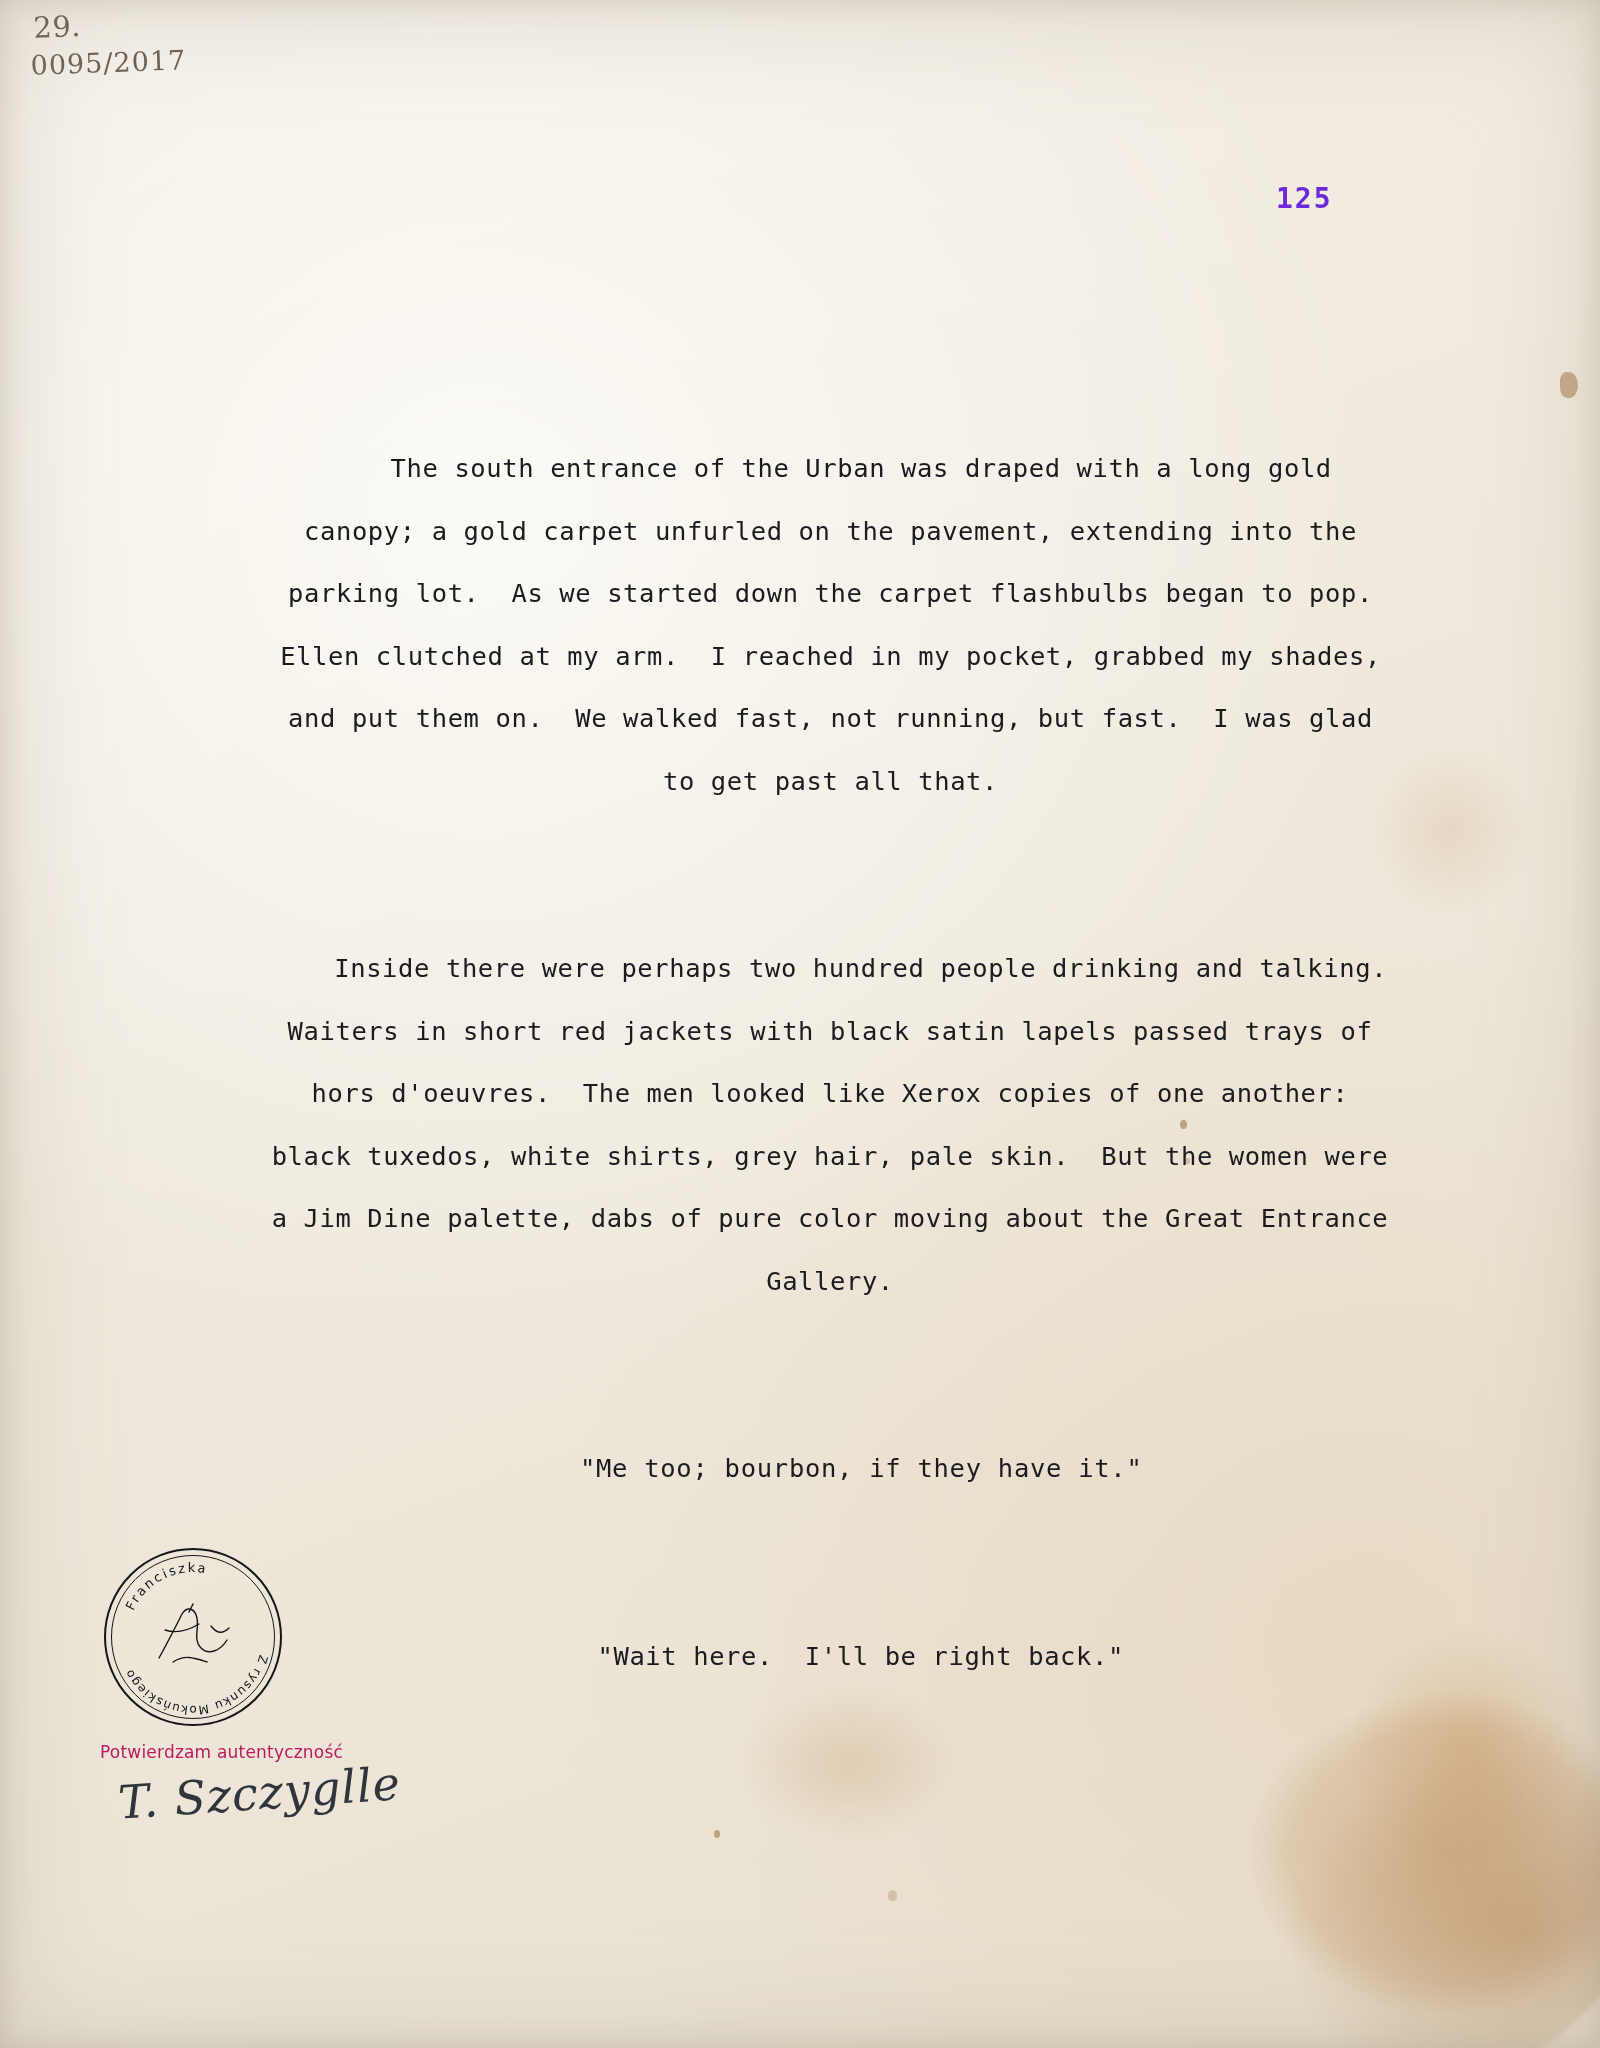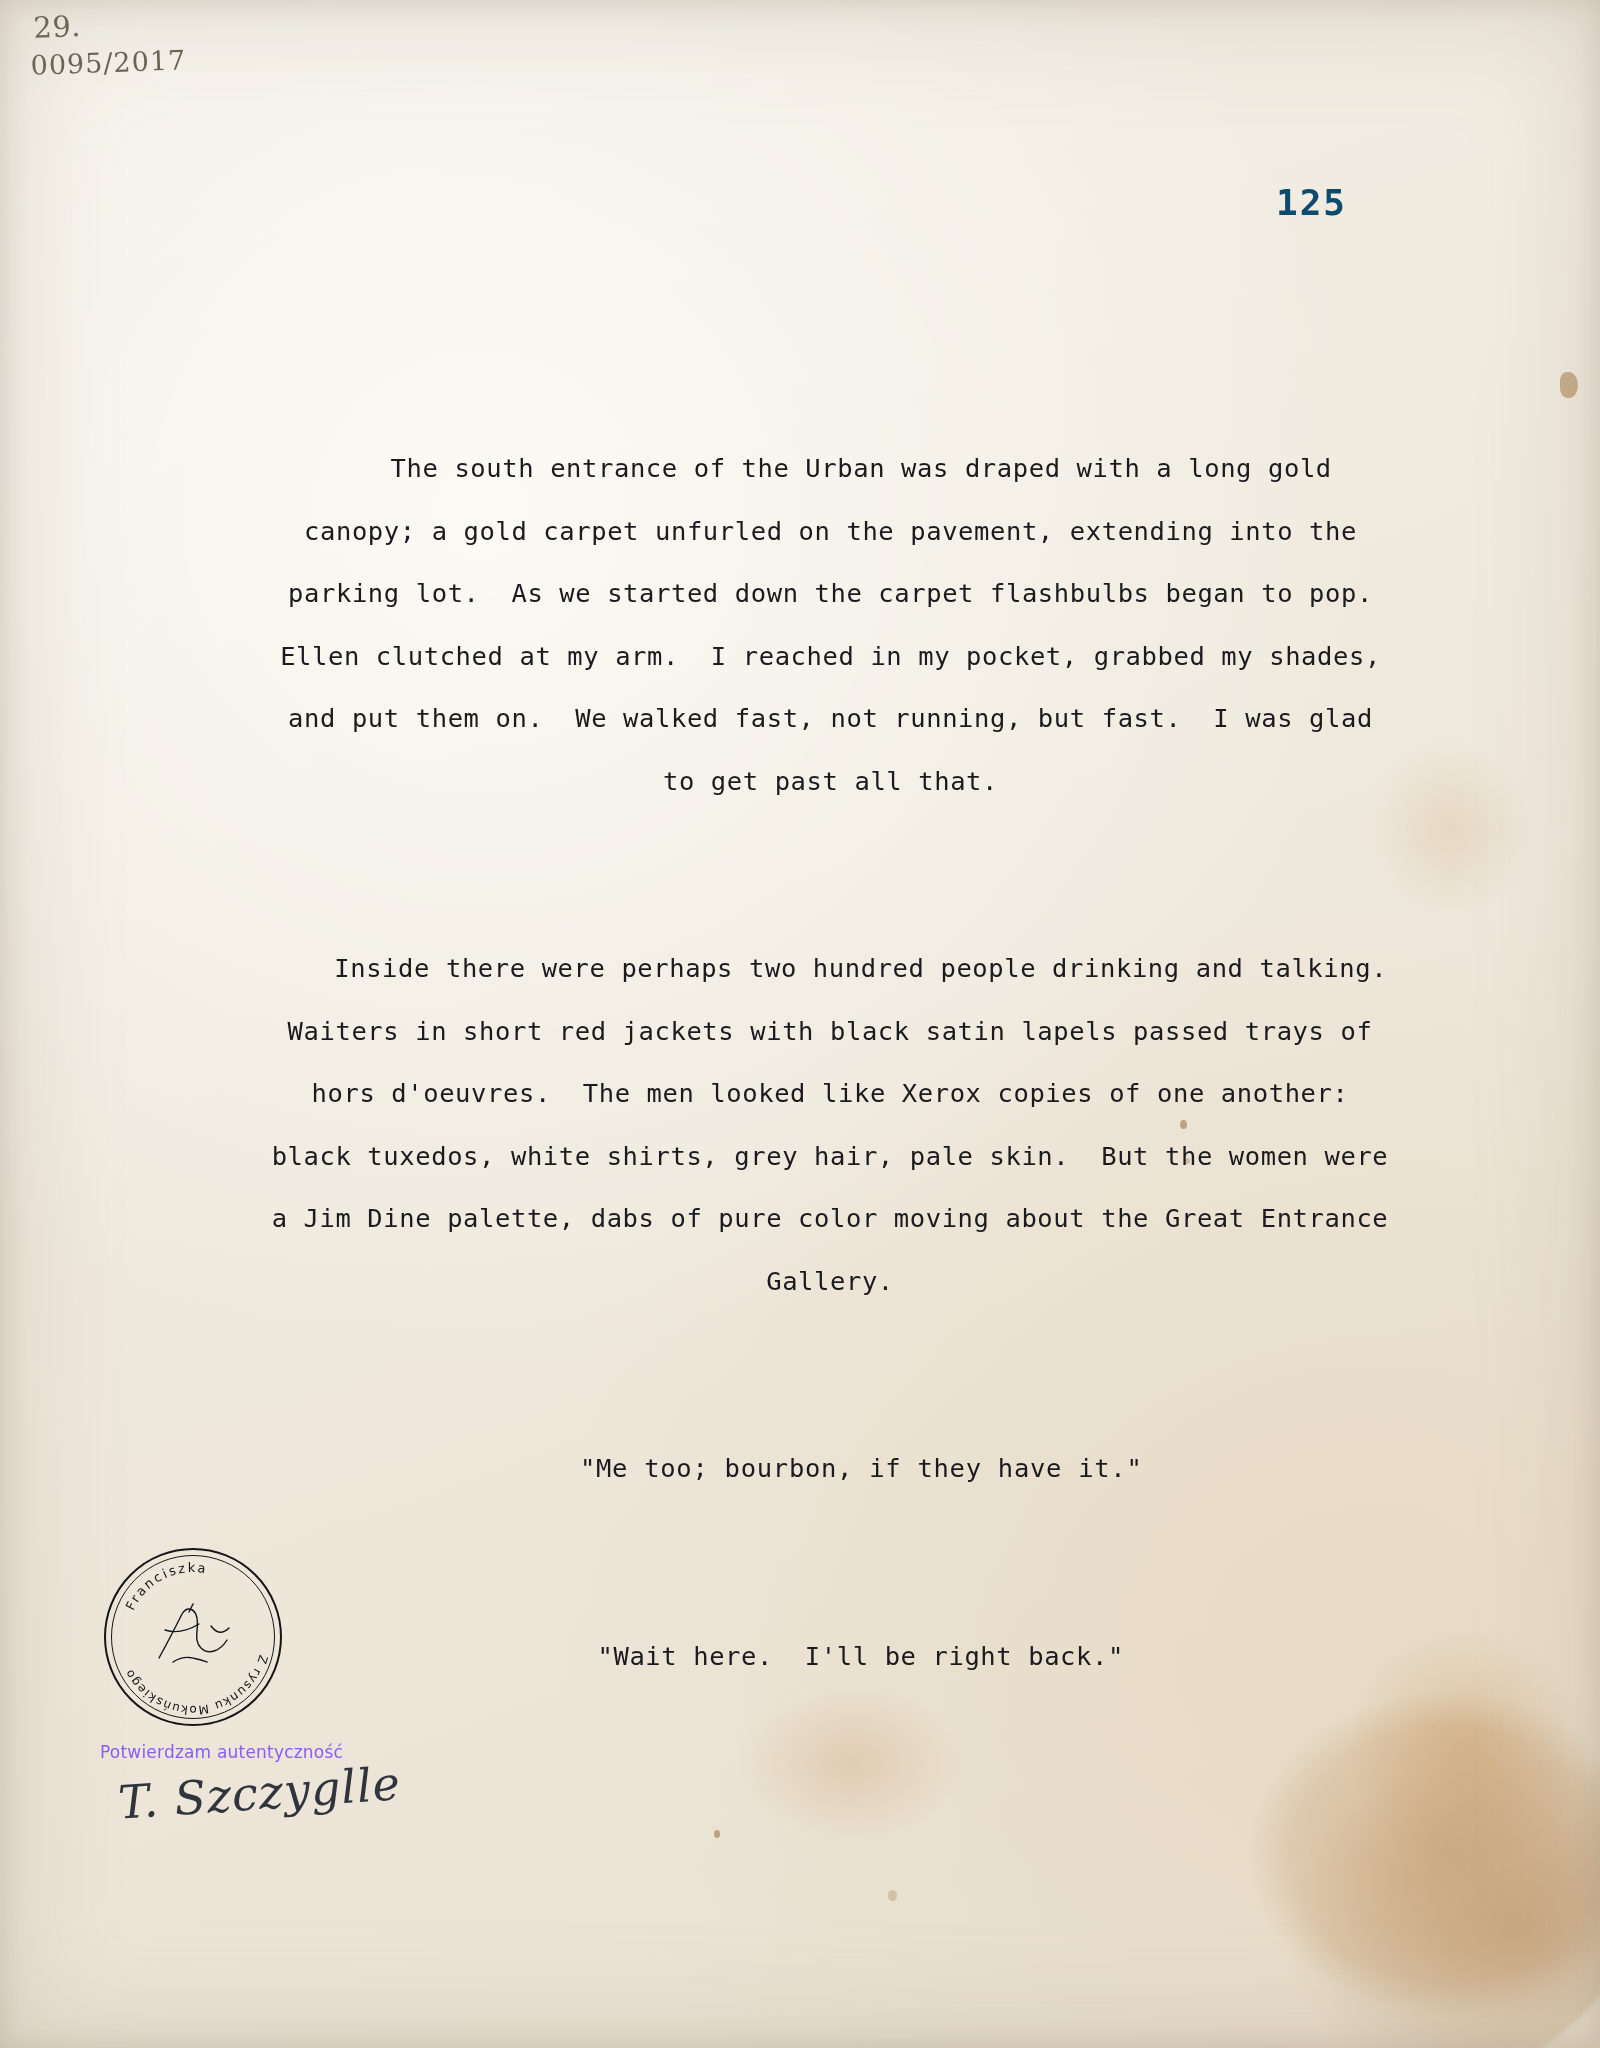--- a/index.html
+++ b/index.html
@@ -95,23 +95,23 @@
     letter-spacing: 0.5px;
   }
   .archive-note .l2 { display:block; font-size: 27px; margin-left: -4px; letter-spacing: 1px; }
 
   
   .page-number {
     position: absolute;
     left: 1276px;
     top: 182px;
     font-family: "DejaVu Sans Mono", monospace;
-    font-size: 36px;
+    font-size: 28px;
     font-weight: 700;
-    color: #0c4a6e;
+    color: #6d28d9;
     letter-spacing: 2px;
   }
 
   
   .typescript {
     position: absolute;
     left: 270px;
     top: 312px;
     width: 1120px;
     font-family: "DejaVu Sans Mono", monospace;
@@ -155,21 +155,21 @@
     left: 50%; top: 50%;
     transform: translate(-50%,-50%);
     width: 88px; height: 74px;
   }
   .stamp-caption {
     position: absolute;
     left: 100px;
     top: 1742px;
     font-family: "DejaVu Sans", sans-serif;
     font-size: 17px;
-    color: #8b5cf6;
+    color: #be185d;
     letter-spacing: 0.2px;
   }
   .signature {
     position: absolute;
     left: 118px;
     top: 1766px;
     font-family: "DejaVu Serif", serif;
     font-style: italic;
     font-size: 46px;
     color: #30343d;

